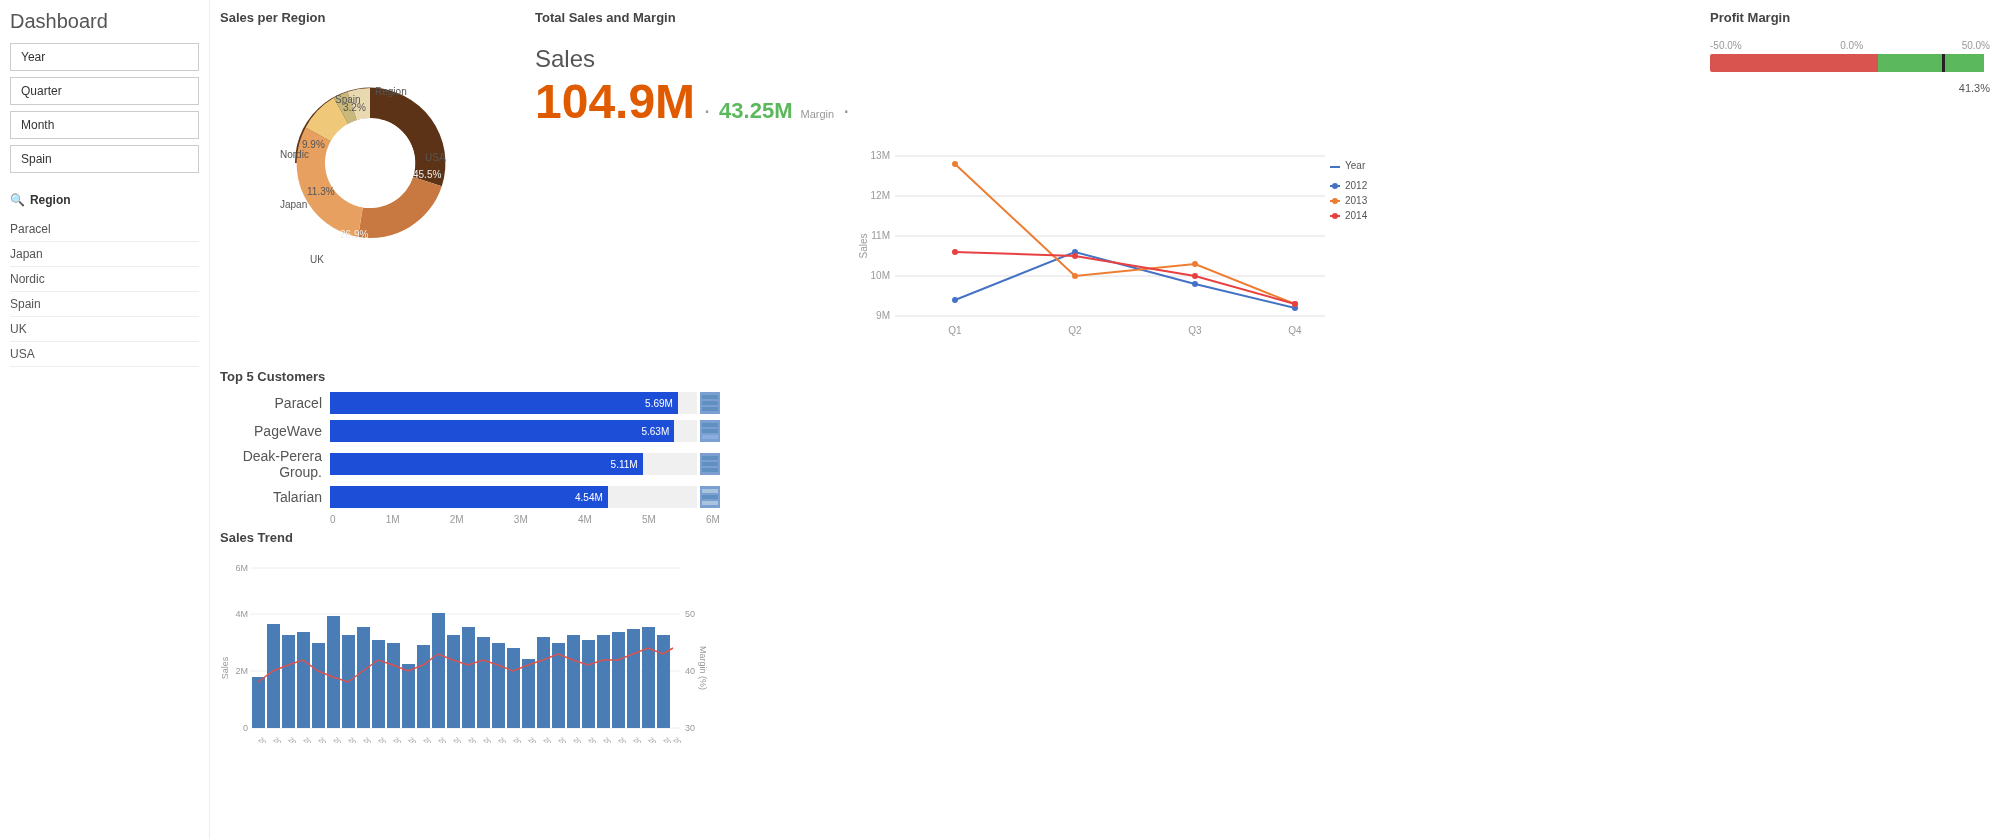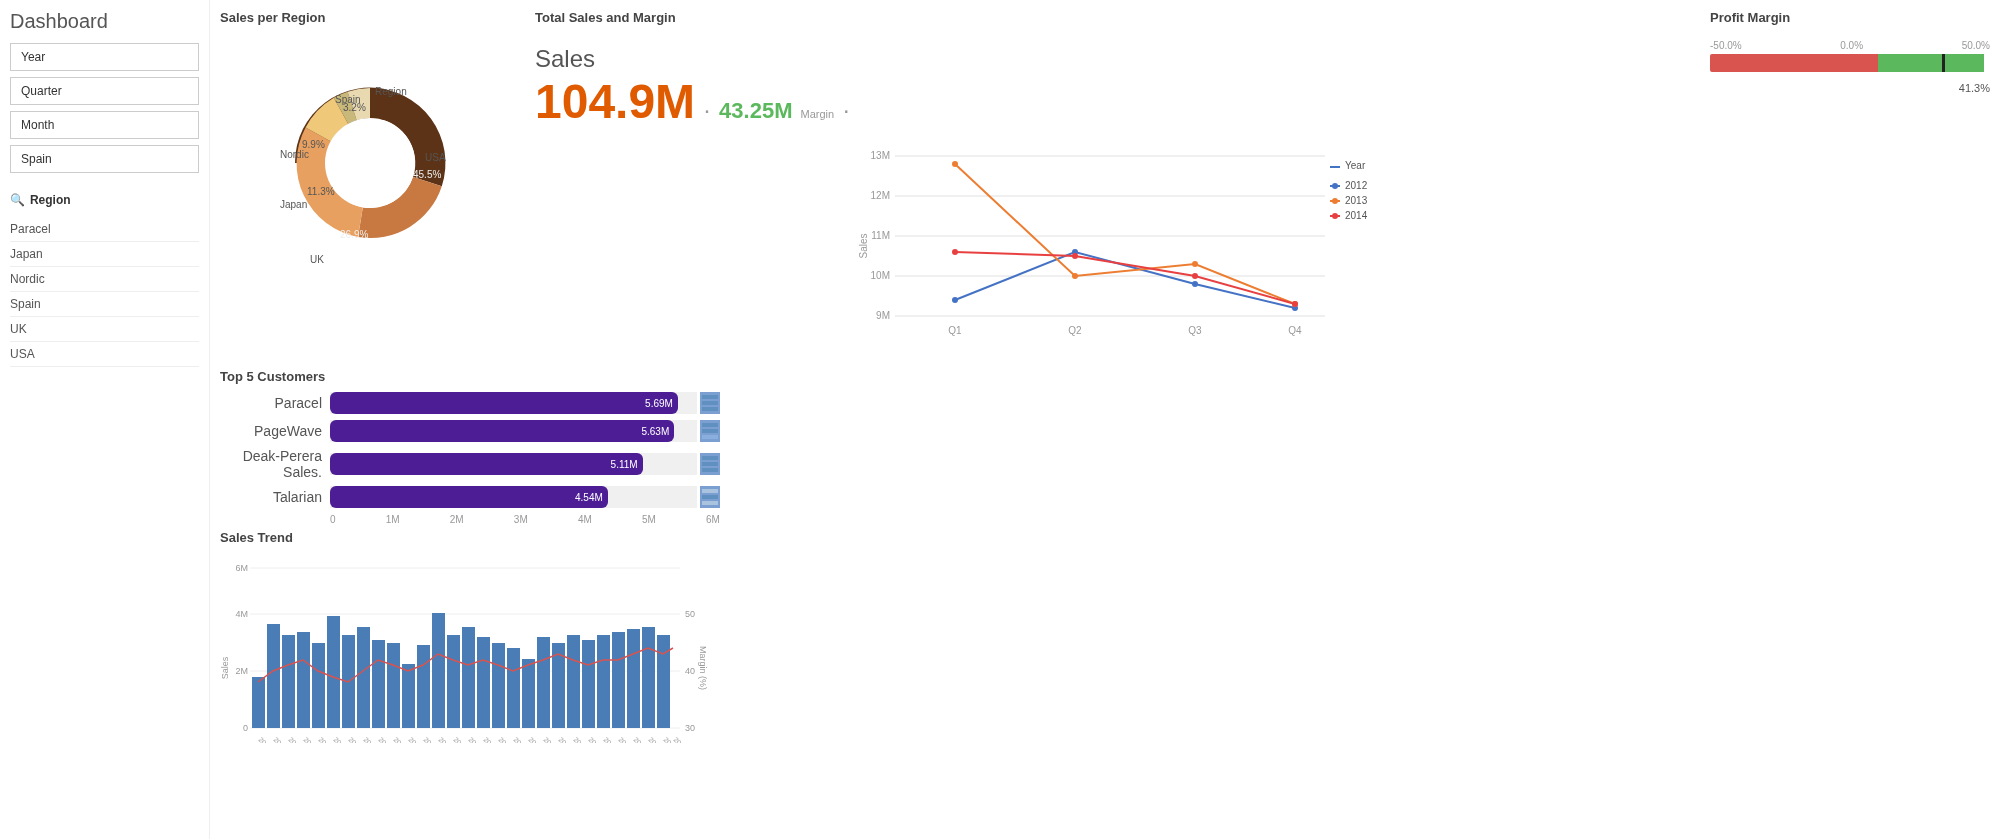--- a/index.html
+++ b/index.html
@@ -42,21 +42,21 @@
     
     
     .middle-row { display: flex; gap: 15px; margin-bottom: 2px; }
     
     
     .top-customers { width: 500px; flex-shrink: 0; }
     .bar-chart { margin-top: 5px; }
     .bar-row { display: flex; align-items: center; margin-bottom: 6px; }
     .bar-label { width: 110px; text-align: right; padding-right: 8px; font-size: 14px; color: #555; }
     .bar-track { flex: 1; height: 22px; background: #f0f0f0; position: relative; }
-    .bar-fill { height: 100%; background: #4c1d95; position: relative; border-radius: 6px; }
+    .bar-fill { height: 100%; background: #1d4ed8; position: relative; }
     .bar-value { position: absolute; right: 5px; top: 50%; transform: translateY(-50%); font-size: 10px; color: #fff; }
     .bar-mini { width: 20px; height: 22px; background: #7a9fd0; margin-left: 3px; display: flex; flex-direction: column; gap: 2px; padding: 3px 2px; }
     .bar-mini-block { background: #6090c0; flex: 1; }
     
     
     .sales-trend { margin-top: 5px; }
     
     svg text { font-family: Arial, sans-serif; }
   </style>
 </head>
@@ -285,21 +285,21 @@
               </div>
             </div>
             <div class="bar-mini">
               <div class="bar-mini-block"></div>
               <div class="bar-mini-block"></div>
               <div class="bar-mini-block" style="background:#8aafdf;"></div>
             </div>
           </div>
 
           <div class="bar-row">
-            <div class="bar-label">Deak-Perera Sales.</div>
+            <div class="bar-label">Deak-Perera Group.</div>
             <div class="bar-track">
               <div class="bar-fill" style="width:85.2%;">
                 <span class="bar-value">5.11M</span>
               </div>
             </div>
             <div class="bar-mini">
               <div class="bar-mini-block"></div>
               <div class="bar-mini-block"></div>
               <div class="bar-mini-block"></div>
             </div>

